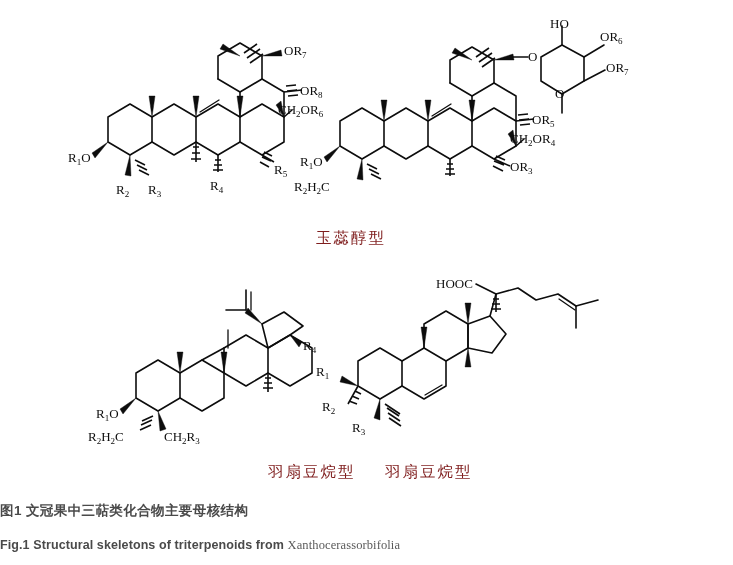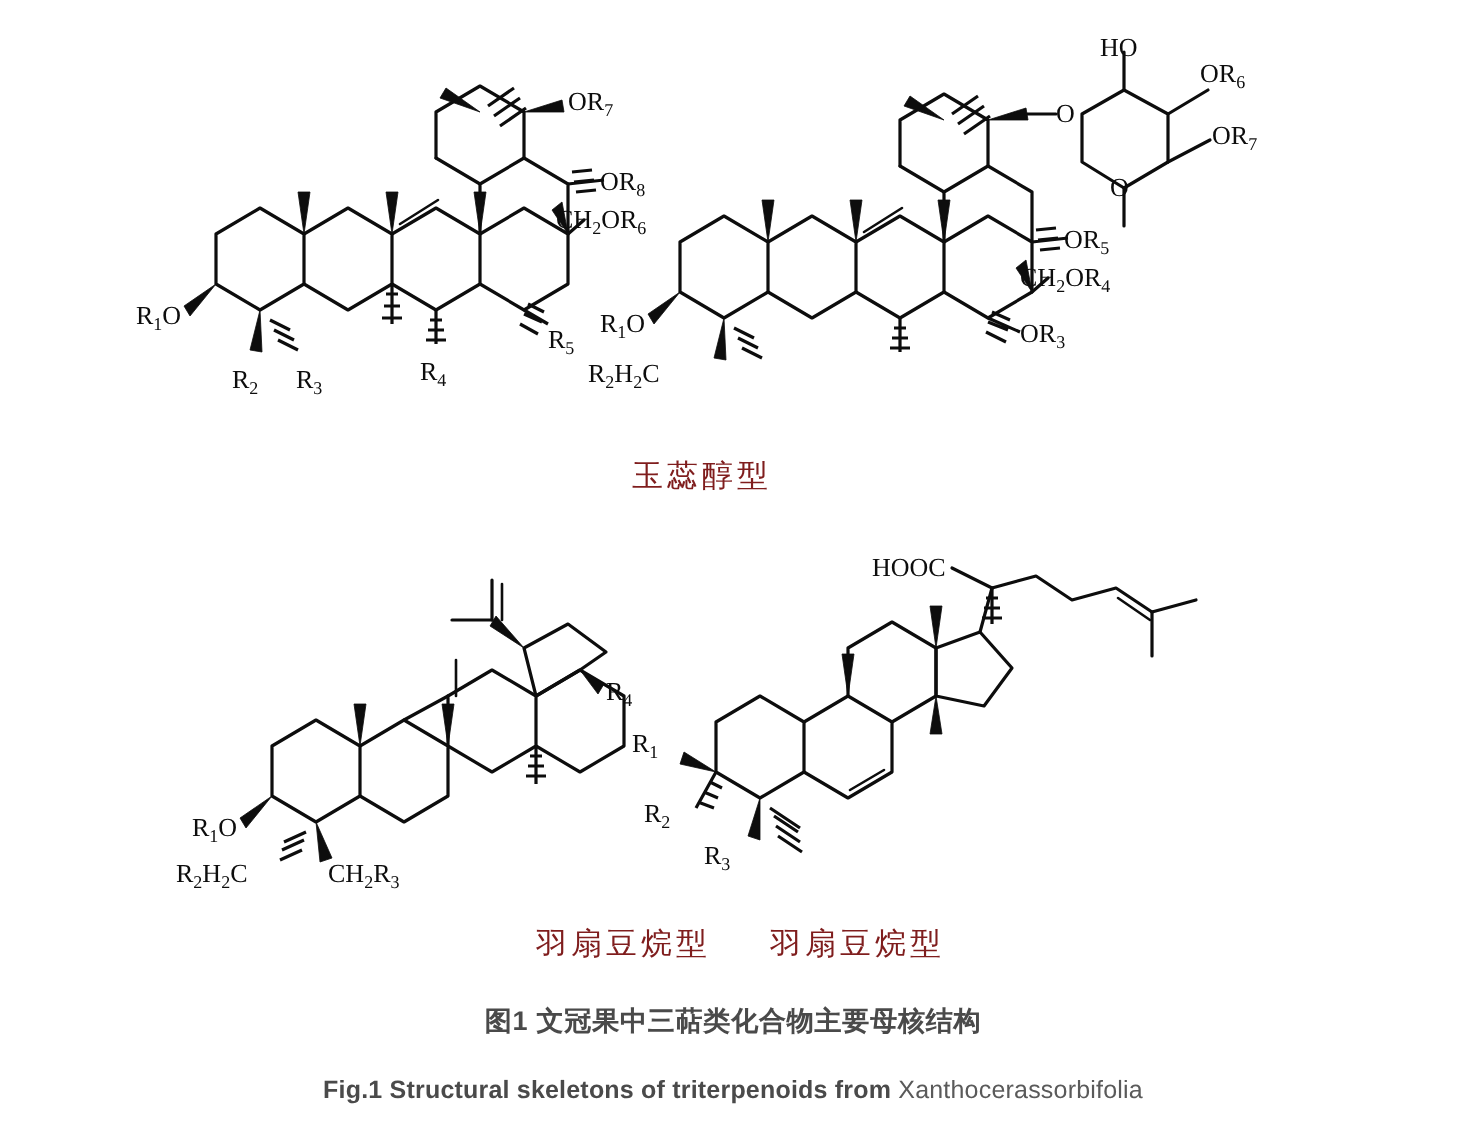--- a/index.html
+++ b/index.html
@@ -35,40 +35,40 @@
     color:#7f1d1d;
     white-space:nowrap;
   }
   #label-baccharane{left:316px;top:228px;}
   #label-lupane{left:268px;top:462px;}
   #label-tirucallane{left:385px;top:462px;}
 
   .caption{
     position:absolute;
     left:0;width:733px;
-    text-align:center;
+    text-align:left;
     white-space:nowrap;
   }
   #caption-cn{
     top:502px;
     font-family:"Liberation Sans", sans-serif;
     font-size:13.5px;
     font-weight:bold;
     color:#4a4a4a;
     letter-spacing:.4px;
   }
   #caption-en{
     top:538px;
     font-family:"Liberation Sans", sans-serif;
     font-size:12.5px;
     font-weight:bold;
     color:#4a4a4a;
     letter-spacing:.1px;
   }
-  #caption-en .species{font-weight:normal;color:#5a5a5a;}
+  #caption-en .species{font-weight:normal;color:#5a5a5a;font-family:Liberation Serif, serif;}
 </style>
 </head>
 <body>
 
 <div class="figure-root">
 
   <div class="struct" id="struct-a">
   <svg width="255" height="200" viewBox="0 0 255 200">
     <g>
       <path class="bond" d="M30 120 L30 95 L52 82 L74 95 L74 120 L52 133 Z"></path>

